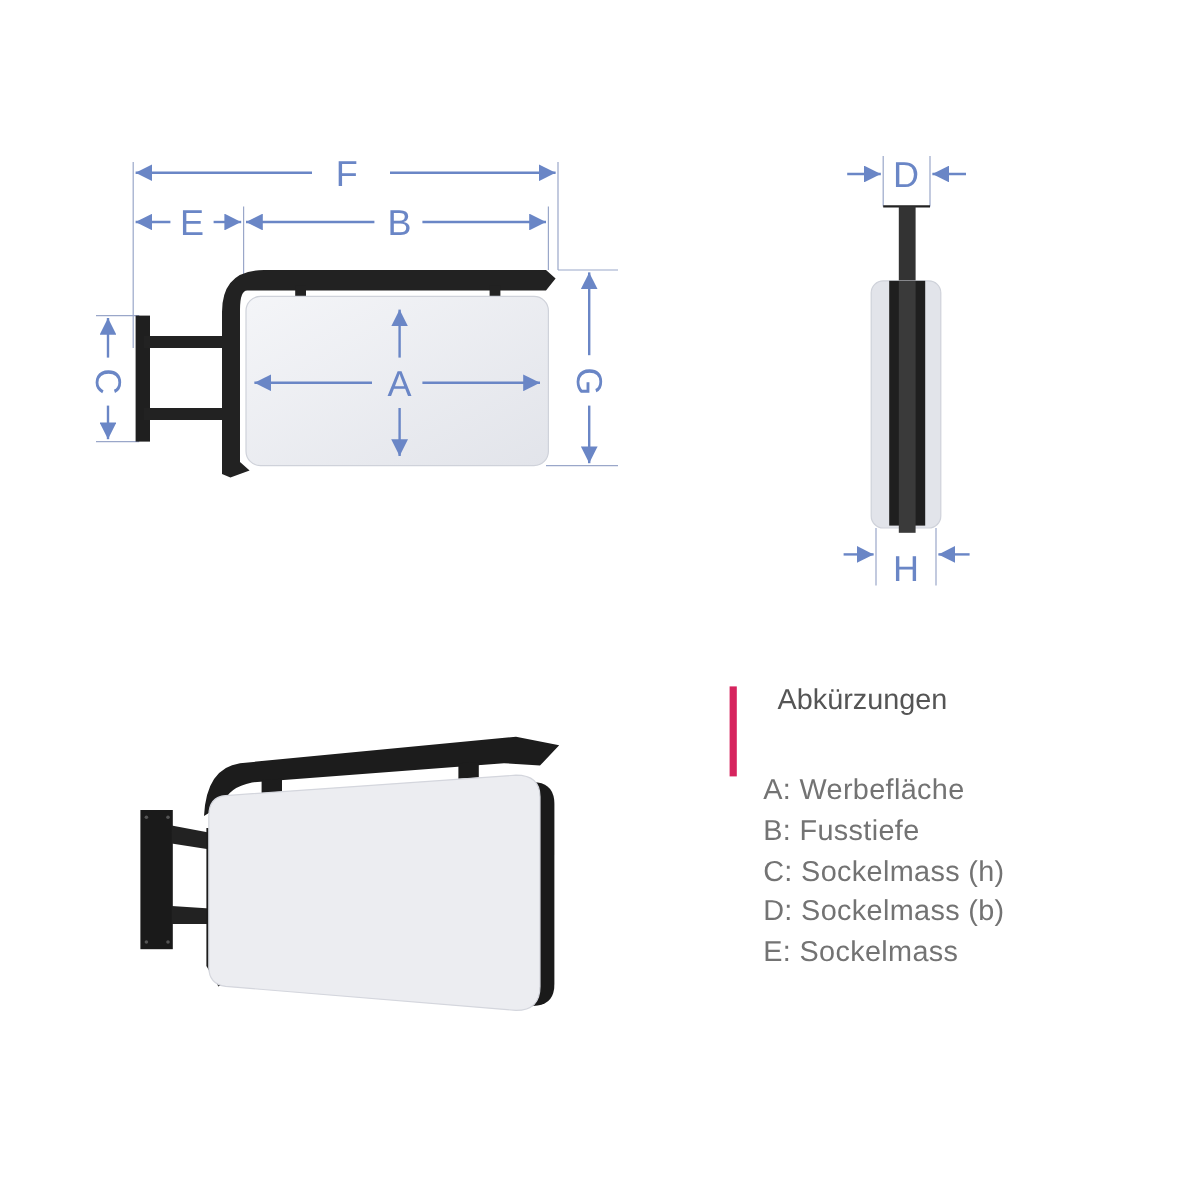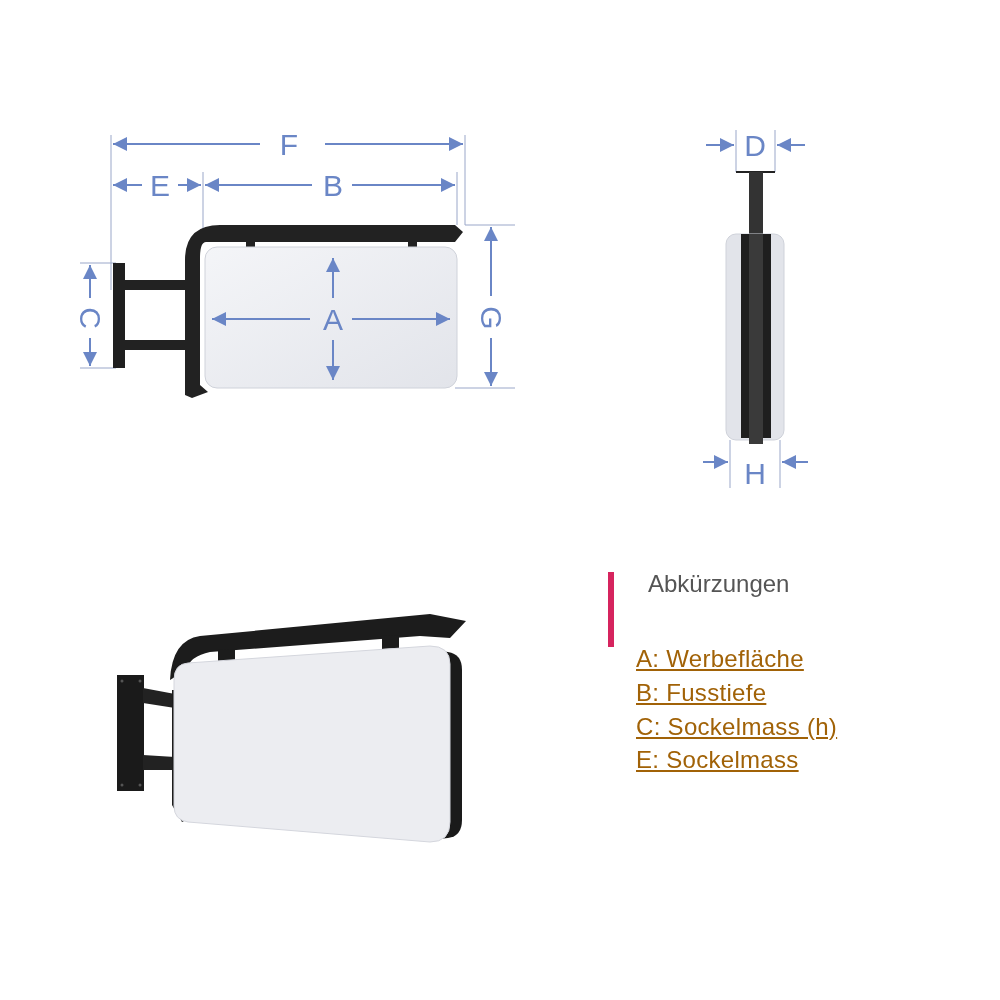--- a/index.html
+++ b/index.html
@@ -3,21 +3,21 @@
 <meta charset="utf-8">
 <style>
   html, body { margin:0; padding:0; background:#ffffff; }
   body { width:1000px; height:1000px; position:relative; overflow:hidden; font-family:"Liberation Sans", sans-serif; }
   svg { position:absolute; left:0; top:0; }
   .dimlbl { font-family:"Liberation Sans", sans-serif; font-size:30px; fill:#6a86c6; }
   .legend { position:absolute; left:608px; top:570px; }
   .legend-bar { position:absolute; left:0; top:2px; width:6px; height:75px; background:#d6245e; }
   .legend-title { position:absolute; left:40px; top:0; font-size:24px; color:#555555; white-space:nowrap; }
   .legend-list { position:absolute; left:28px; top:72px; margin:0; padding:0; list-style:none; }
-  .legend-list li { font-size:24px; line-height:33.8px; color:#a16207; white-space:nowrap; letter-spacing:0.3px;text-decoration:underline; }
+  .legend-list li { font-size:24px; line-height:33.8px; color:#737373; white-space:nowrap; letter-spacing:0.3px; }
 </style>
 </head>
 <body>
 
 <svg width="1000" height="1000" viewBox="0 0 1000 1000">
   <defs>
     <marker id="ar" viewBox="0 0 10 10" refX="10" refY="5" markerWidth="7" markerHeight="7" orient="auto-start-reverse">
       <path d="M0,0 L10,5 L0,10 z" fill="#6a86c6"></path>
     </marker>
     <linearGradient id="panelGrad" x1="0" y1="0" x2="1" y2="1">
@@ -122,15 +122,16 @@
   </g>
 </svg>
 
 <div class="legend">
   <div class="legend-bar"></div>
   <div class="legend-title">Abkürzungen</div>
   <ul class="legend-list">
     <li>A: Werbefläche</li>
     <li>B: Fusstiefe</li>
     <li>C: Sockelmass (h)</li>
+    <li>D: Sockelmass (b)</li>
     <li>E: Sockelmass</li>
   </ul>
 </div>
 
 </body></html>

